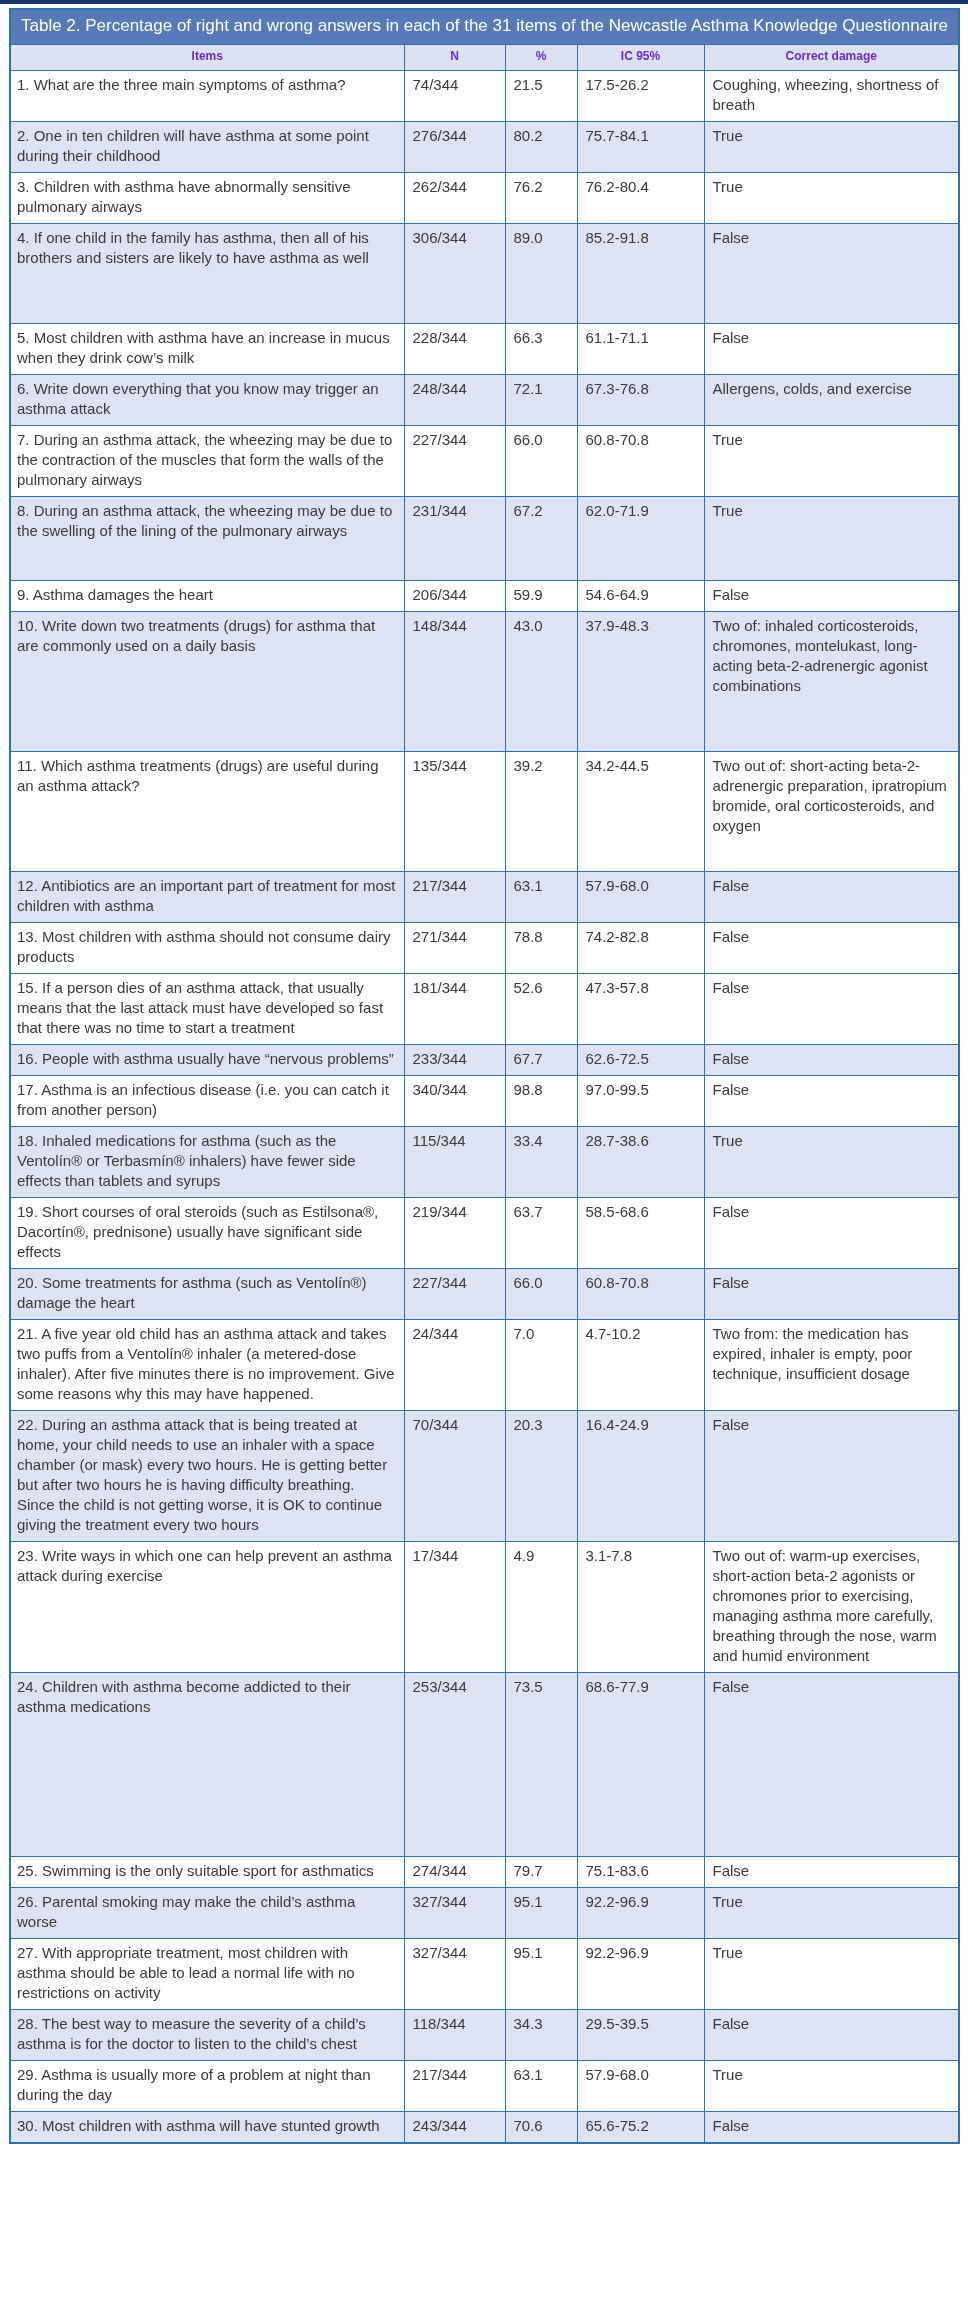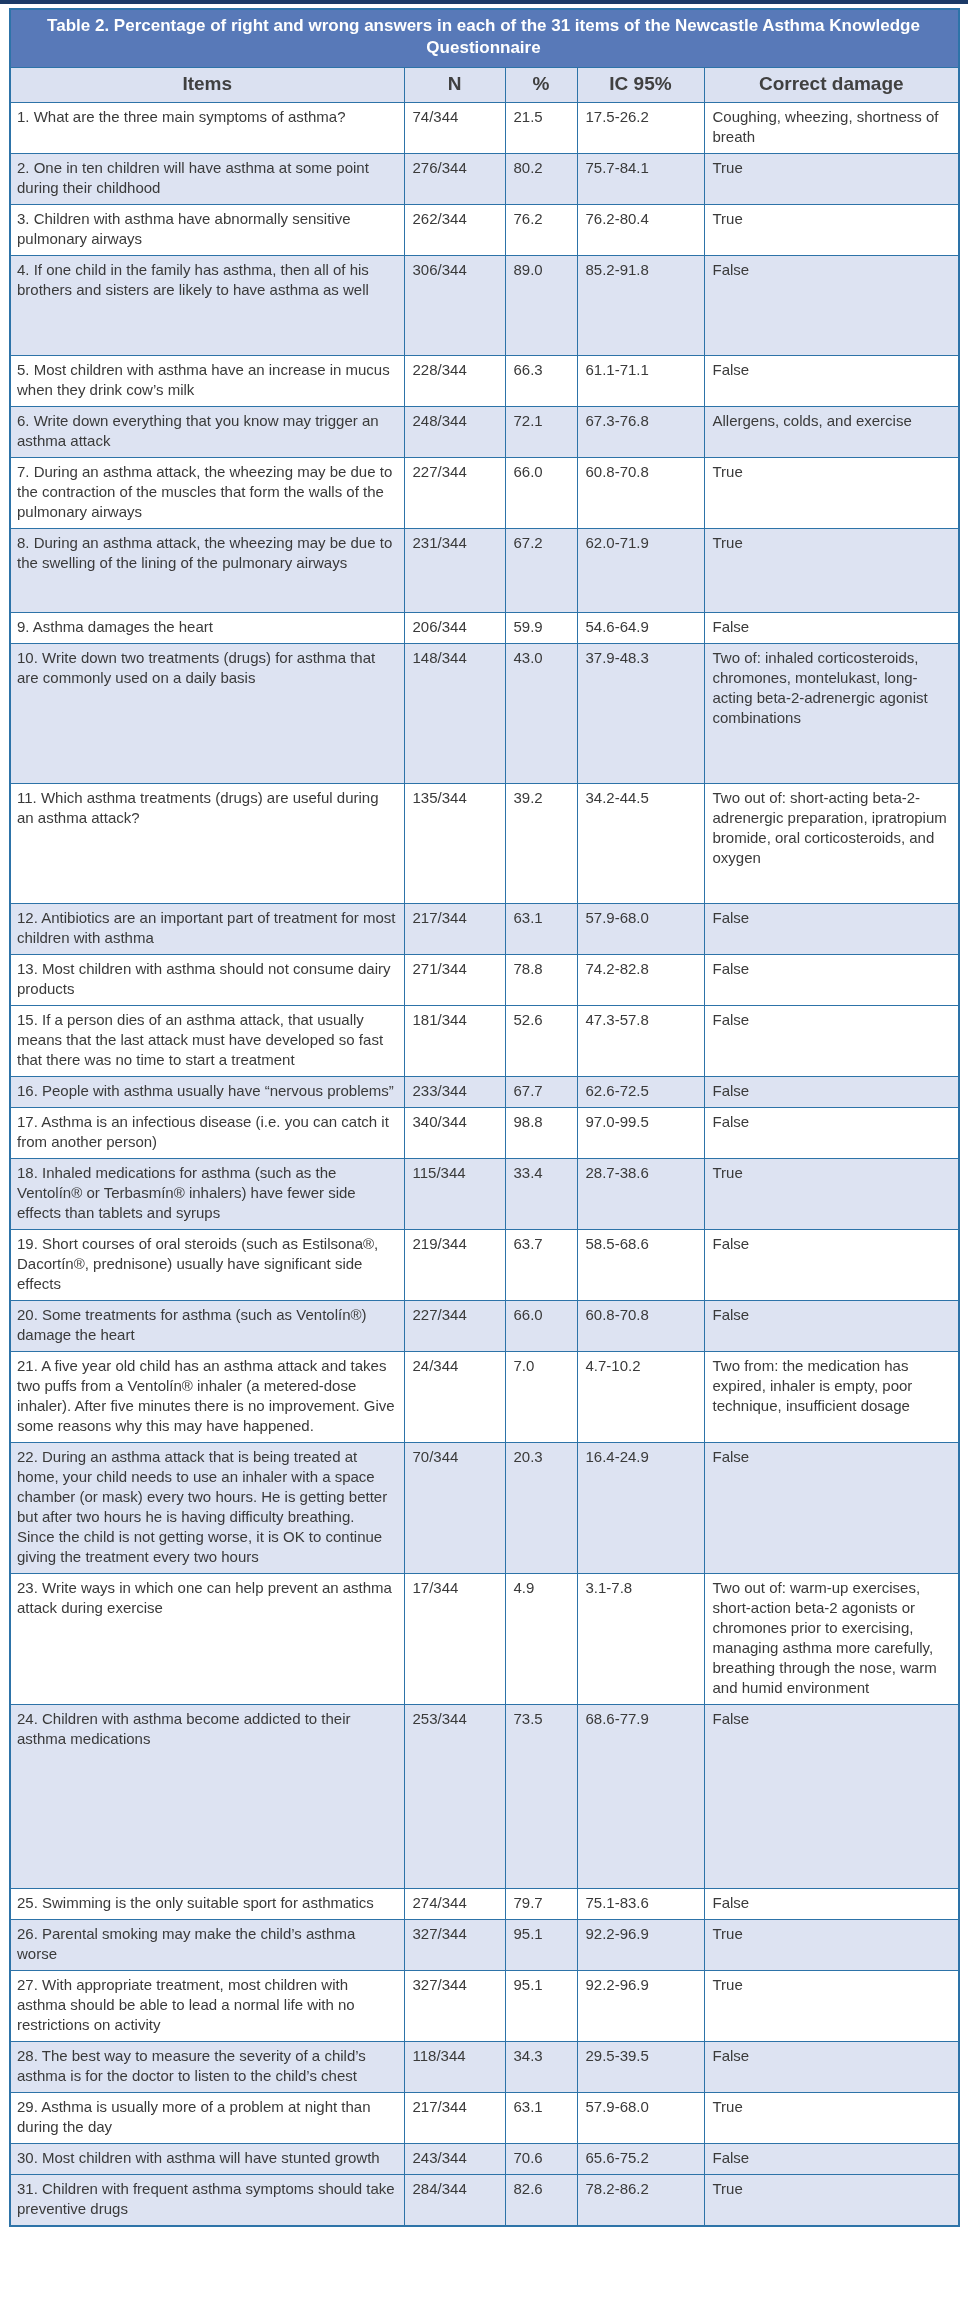--- a/index.html
+++ b/index.html
@@ -28,30 +28,30 @@
   }
   table.nakq th, table.nakq td {
     border: 1px solid #2d73a8;
     vertical-align: top;
     box-sizing: border-box;
   }
   .title-cell {
     background: #5879b8;
     color: #ffffff;
     font-size: 17px;
-    font-weight: bold;
-    text-align: center;
+    font-weight: normal;
+    text-align: right;
     line-height: 1.32;
     padding: 5px 10px 7px 8px;
   }
   tr.head-row th {
     background: #dbe1f1;
-    color: #404040;
+    color: #6d28d9;
     font-weight: bold;
-    font-size: 19px;
+    font-size: 12px;
     text-align: center;
     padding: 4px 4px 6px 4px;
     line-height: 1.25;
   }
   tbody td {
     font-size: 15px;
     line-height: 20px;
     color: #3a3a3a;
     padding: 4px 8px 6px 8px;
     background: #ffffff;
@@ -289,23 +289,16 @@
     <td class="c-ci">57.9-68.0</td>
     <td class="c-ans">True</td>
   </tr>
           <tr class="shaded">
     <td class="c-item">30. Most children with asthma will have stunted growth</td>
     <td class="c-n">243/344</td>
     <td class="c-pct">70.6</td>
     <td class="c-ci">65.6-75.2</td>
     <td class="c-ans">False</td>
   </tr>
-          <tr class="shaded">
-    <td class="c-item">31. Children with frequent asthma symptoms should take preventive drugs</td>
-    <td class="c-n">284/344</td>
-    <td class="c-pct">82.6</td>
-    <td class="c-ci">78.2-86.2</td>
-    <td class="c-ans">True</td>
-  </tr>
         </tbody>
     </table>
   </div>
 </div>
 
 </body></html>

